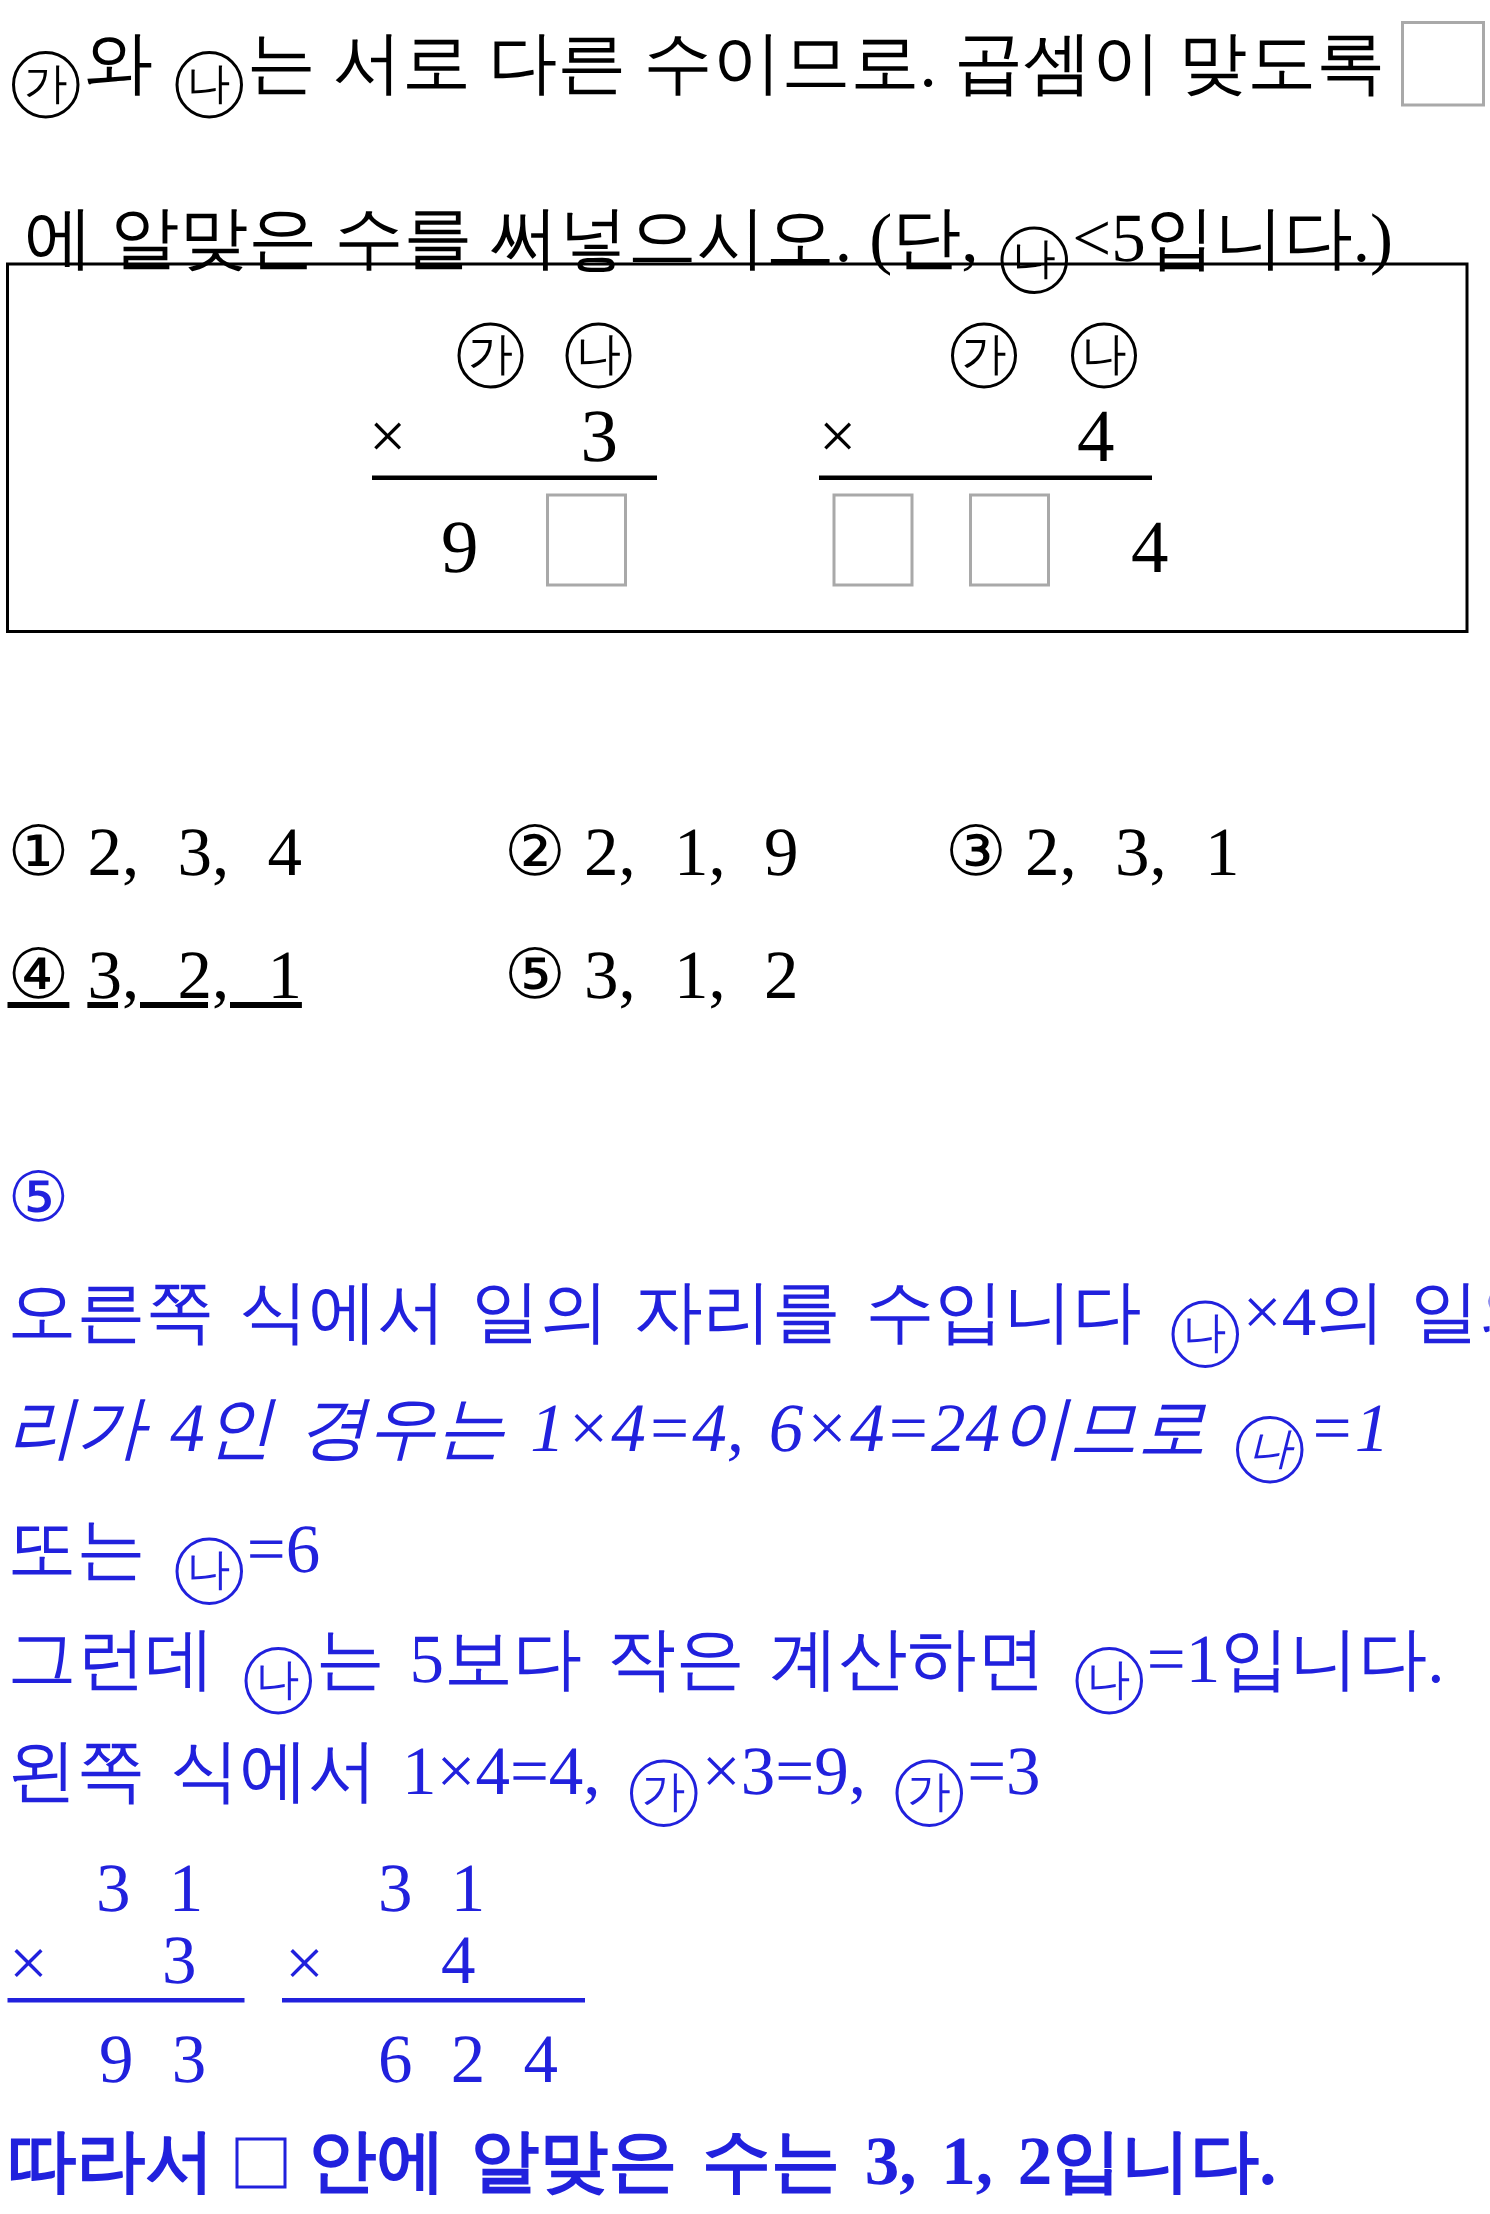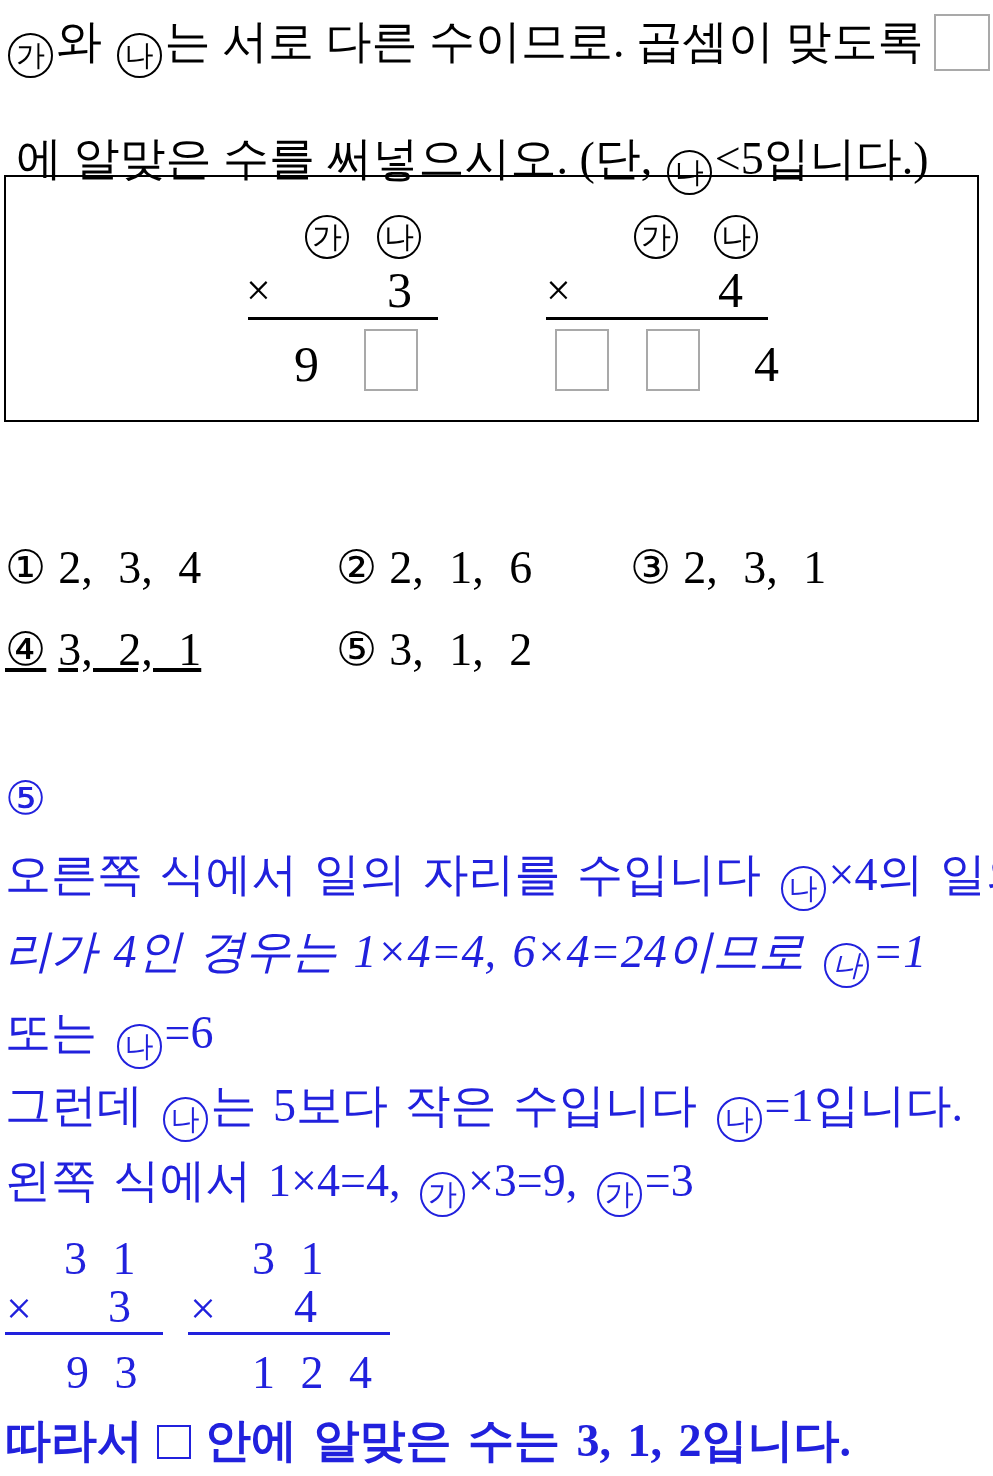--- a/index.html
+++ b/index.html
@@ -67,21 +67,21 @@
     <div class="abs gbox" style="left:549px;top:152px;width:54px;height:62px;"></div>
     <div class="abs gbox" style="left:640px;top:152px;width:54px;height:62px;"></div>
     <span class="abs num" style="left:748px;top:162px;">4</span>
   </div>
 </div>
 
 <div class="abs choice" style="left:5px;top:540px;">
   <span class="cnum">①</span><span class="vals">2, 3, 4</span>
 </div>
 <div class="abs choice" style="left:336px;top:540px;">
-  <span class="cnum">②</span><span class="vals">2, 1, 6</span>
+  <span class="cnum">②</span><span class="vals">2, 1, 9</span>
 </div>
 <div class="abs choice" style="left:630px;top:540px;">
   <span class="cnum">③</span><span class="vals">2, 3, 1</span>
 </div>
 <div class="abs choice" style="left:5px;top:622px;text-decoration:underline;">
   <span class="cnum">④</span><span class="vals">3, 2, 1</span>
 </div>
 <div class="abs choice" style="left:336px;top:622px;">
   <span class="cnum">⑤</span><span class="vals">3, 1, 2</span>
 </div>
@@ -91,36 +91,36 @@
 <div class="abs kline blue ans" style="left:5px;top:852px;">
   <span>오른쪽 식에서 일의 자리를 수입니다 </span><span class="circ">나</span><span>×4의 일의 자</span>
 </div>
 <div class="abs kline blue ans" style="left:5px;top:929px;font-style:italic;">
   <span>리가 4인 경우는 1×4=4, 6×4=24이므로 </span><span class="circ">나</span><span>=1</span>
 </div>
 <div class="abs kline blue ans" style="left:5px;top:1010px;">
   <span>또는 </span><span class="circ">나</span><span>=6</span>
 </div>
 <div class="abs kline blue ans" style="left:5px;top:1083px;">
-  <span>그런데 </span><span class="circ">나</span><span>는 5보다 작은 수입니다 </span><span class="circ">나</span><span>=1입니다.</span>
+  <span>그런데 </span><span class="circ">나</span><span>는 5보다 작은 계산하면 </span><span class="circ">나</span><span>=1입니다.</span>
 </div>
 <div class="abs kline blue ans" style="left:5px;top:1158px;text-align:right;">
   <span>왼쪽 식에서 1×4=4, </span><span class="circ">가</span><span>×3=9, </span><span class="circ">가</span><span>=3</span>
 </div>
 
 <div class="blue">
   <span class="abs wnum" style="left:64px;top:1236px;">3 1</span>
   <span class="abs wnum" style="left:6px;top:1286px;">×</span>
   <span class="abs wnum" style="left:108px;top:1284px;">3</span>
   <div class="abs rule bl" style="left:5px;top:1332px;width:158px;"></div>
   <span class="abs wnum" style="left:66px;top:1350px;">9 3</span>
 </div>
 <div class="blue">
   <span class="abs wnum" style="left:252px;top:1236px;">3 1</span>
   <span class="abs wnum" style="left:190px;top:1286px;">×</span>
   <span class="abs wnum" style="left:294px;top:1284px;">4</span>
   <div class="abs rule bl" style="left:188px;top:1332px;width:202px;"></div>
-  <span class="abs wnum" style="left:252px;top:1350px;">1 2 4</span>
+  <span class="abs wnum" style="left:252px;top:1350px;">6 2 4</span>
 </div>
 
 <div class="abs kline blue ans" style="left:5px;top:1418px;font-weight:bold;">
   <span>따라서</span><span class="bluebox"></span><span>안에 알맞은 수는 3, 1, 2입니다.</span>
 </div>
 
 </body></html>

